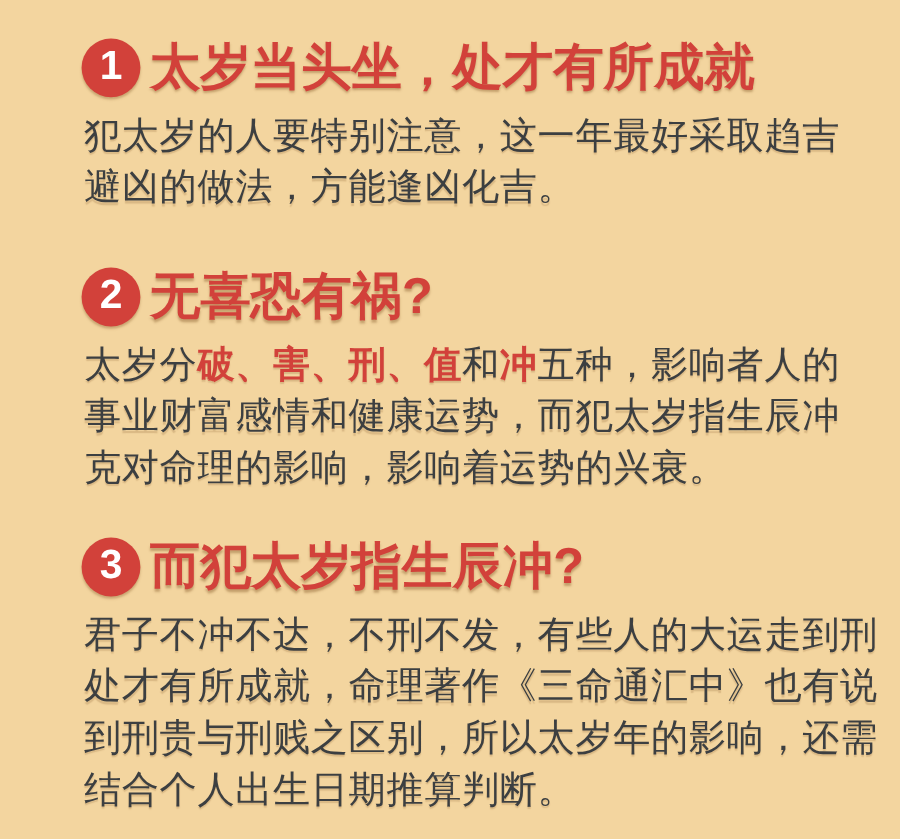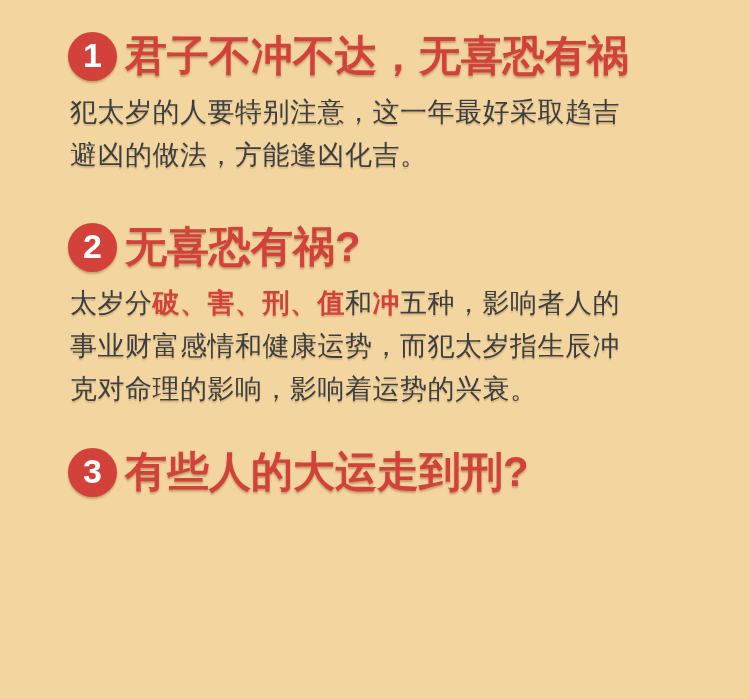--- a/index.html
+++ b/index.html
@@ -49,40 +49,40 @@
     font-size: 42px;
     font-weight: bold;
     line-height: 50px;
     letter-spacing: 0px;
     white-space: pre;
     text-shadow: 0 2px 2px rgba(123, 78, 30, 0.40);
   }
   .sec-body {
     margin: 10px 0 0 2px;
     color: var(--text-color, #3c3f41);
-    font-size: 27px;
+    font-size: 31px;
     font-weight: 500;
     line-height: 43px;
     letter-spacing: 0.5px;
     white-space: pre;
     text-shadow: 0 2px 1px rgba(123, 78, 30, 0.22);
   }
   .seg-red { color: var(--accent-red, #d2413a); font-weight: bold; }
 </style>
 </head>
 <body>
 
 <div class="page">
 
   <section class="section sec-1">
     <div class="sec-header">
       <span class="badge">
         <span class="badge-num">1</span>
       </span>
-      <h2 class="sec-title">君子不冲不达，无喜恐有祸</h2>
+      <h2 class="sec-title">太岁当头坐，处才有所成就</h2>
     </div>
     <p class="sec-body"><span>犯太岁的人要特别注意，这一年最好采取趋吉
 避凶的做法，方能逢凶化吉。</span></p>
   </section>
 
   <section class="section sec-2">
     <div class="sec-header">
       <span class="badge">
         <span class="badge-num">2</span>
       </span>
@@ -91,17 +91,21 @@
     <p class="sec-body"><span>太岁分</span><span class="seg-red">破、害、刑、值</span><span>和</span><span class="seg-red">冲</span><span>五种，影响者人的
 事业财富感情和健康运势，而犯太岁指生辰冲
 克对命理的影响，影响着运势的兴衰。</span></p>
   </section>
 
   <section class="section sec-3">
     <div class="sec-header">
       <span class="badge">
         <span class="badge-num">3</span>
       </span>
-      <h2 class="sec-title">有些人的大运走到刑?</h2>
+      <h2 class="sec-title">而犯太岁指生辰冲?</h2>
     </div>
+    <p class="sec-body"><span>君子不冲不达，不刑不发，有些人的大运走到刑
+处才有所成就，命理著作《三命通汇中》也有说
+到刑贵与刑贱之区别，所以太岁年的影响，还需
+结合个人出生日期推算判断。</span></p>
   </section>
 
 </div>
 
 </body></html>

